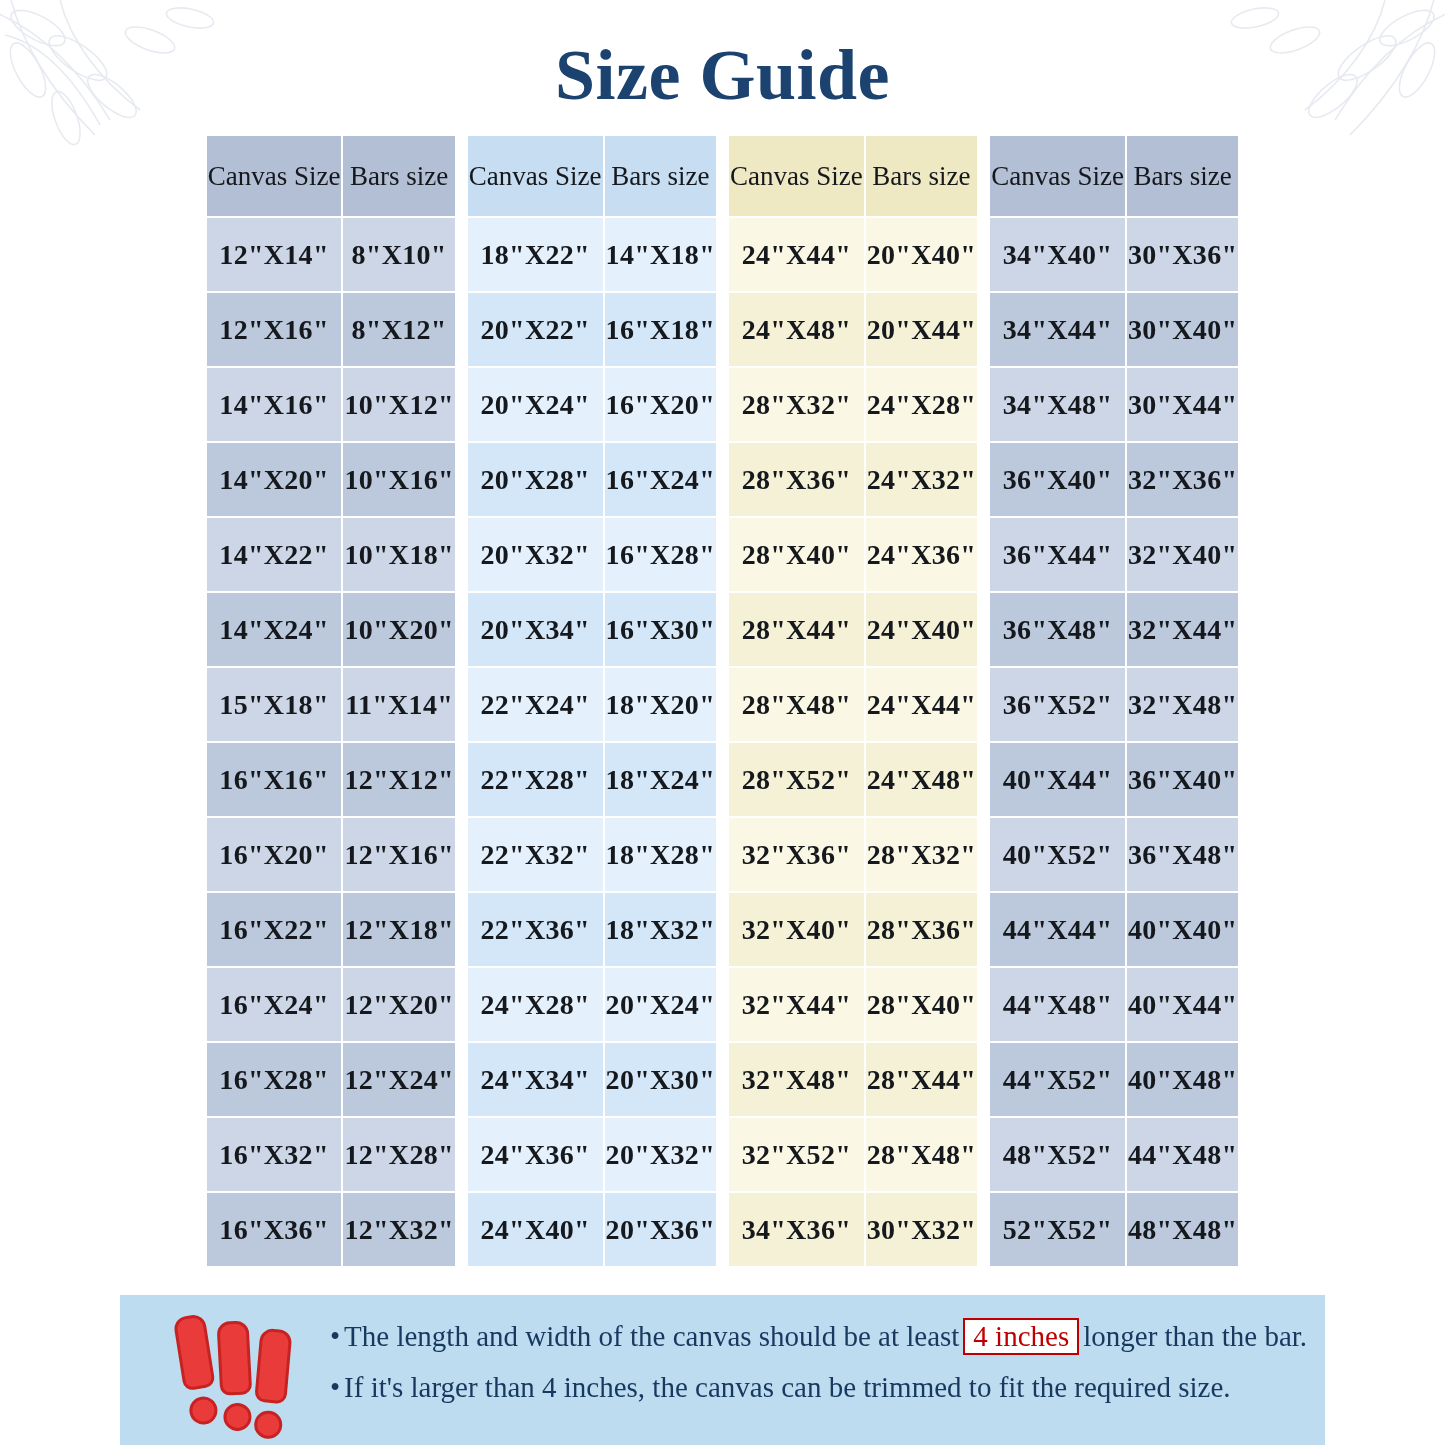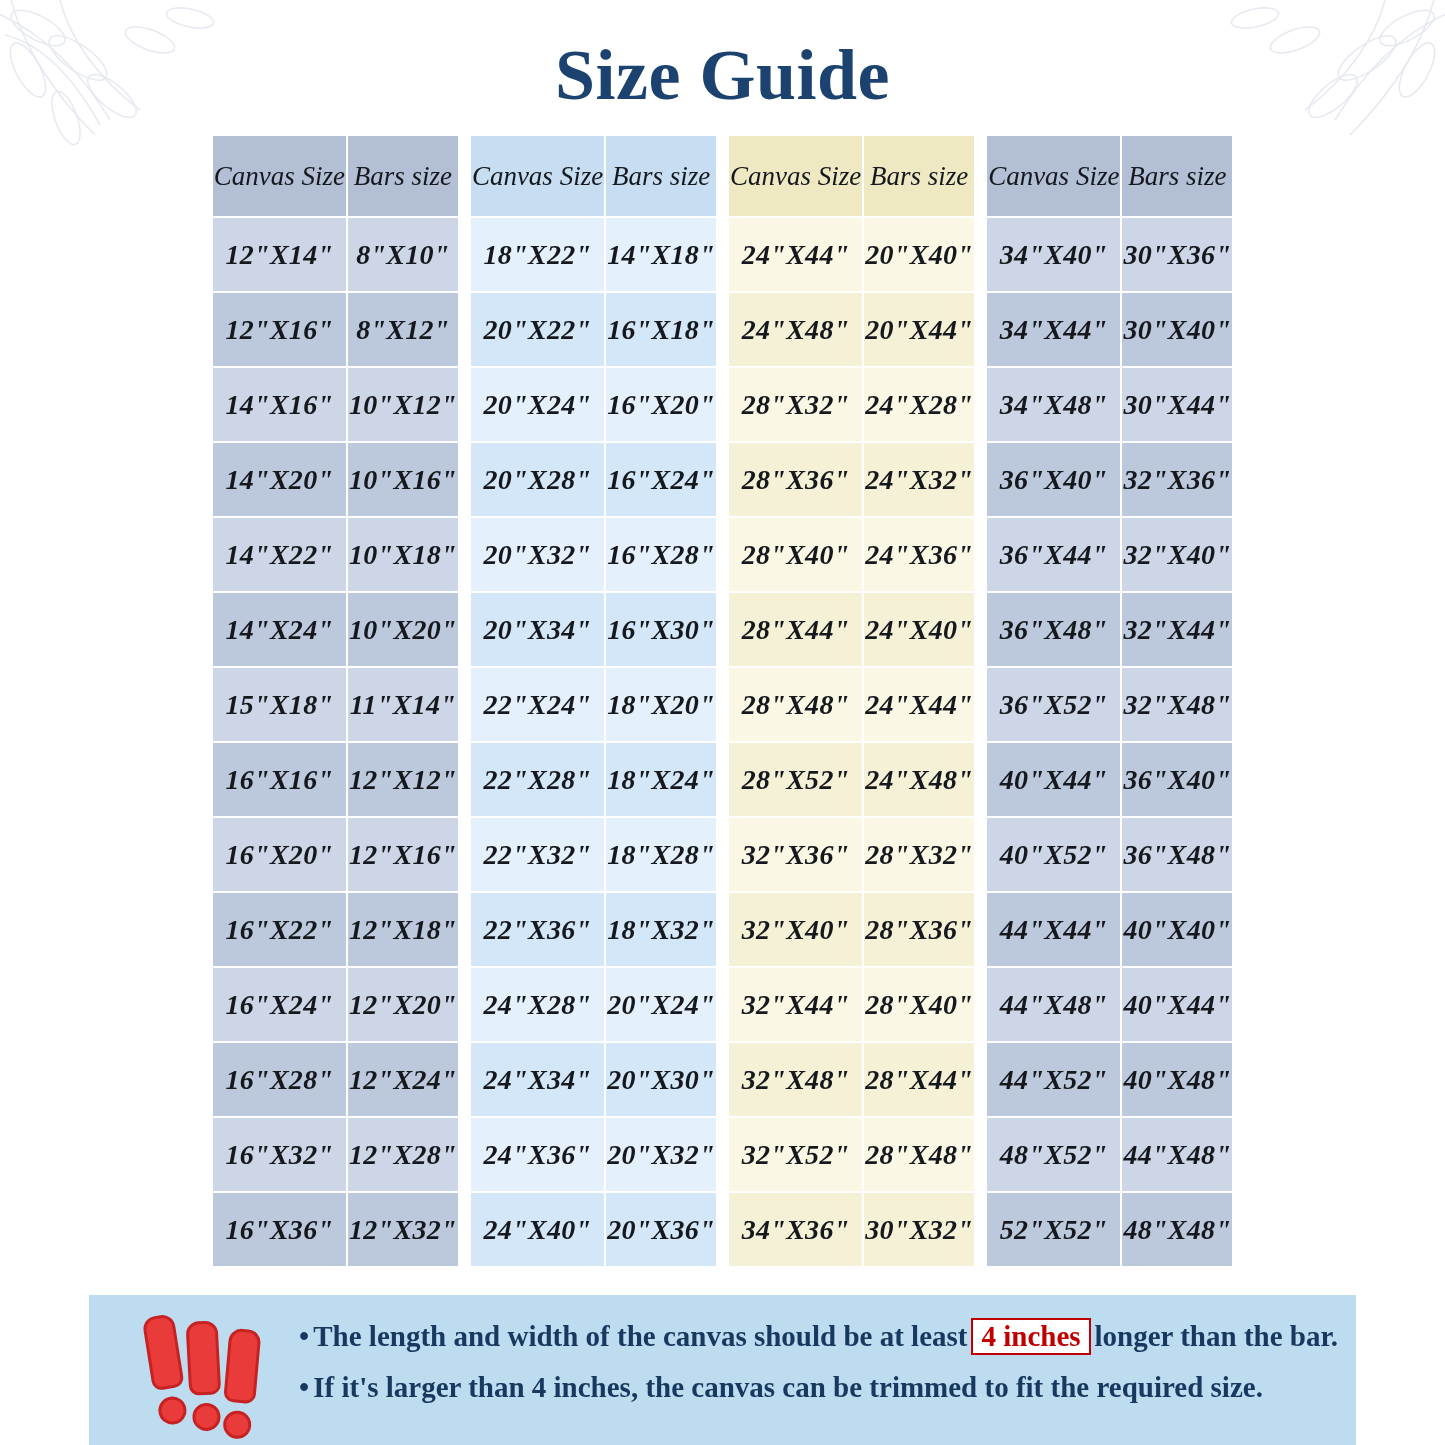--- a/index.html
+++ b/index.html
@@ -46,21 +46,20 @@
     margin-top: 34px;
     margin-bottom: 18px;
     font-family: "Liberation Serif", serif;
   }
 
   .tables {
     display: flex;
     justify-content: space-between;
     padding: 0 16px;
     gap: 11px;
-    font-style: italic;
   }
 
   .tbl {
     flex: 1 1 0;
     border-collapse: separate;
     border-spacing: 0;
     table-layout: fixed;
   }
 
   .tbl th {
@@ -140,21 +139,21 @@
     border-radius: 50%;
   }
   .bang.b1 { transform: rotate(-9deg); }
   .bang.b2 { transform: rotate(-3deg) translateY(6px); }
   .bang.b3 { transform: rotate(5deg) translateY(14px); }
 
   .note-text {
     flex: 1 1 auto;
     color: #17385f;
     font-size: 29px;
-    font-weight: bold;
+    font-weight: normal;
     line-height: 1.35;
     font-family: "Liberation Serif", serif;
   }
   .note-line { margin-bottom: 12px; }
   .note-line:last-child { margin-bottom: 16px; }
 
   .hl {
     color: #c00000;
     background: #ffffff;
     border: 2px solid #c00000;

